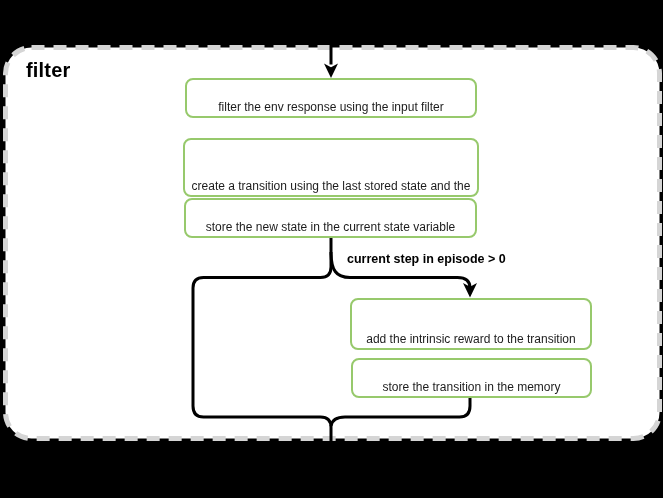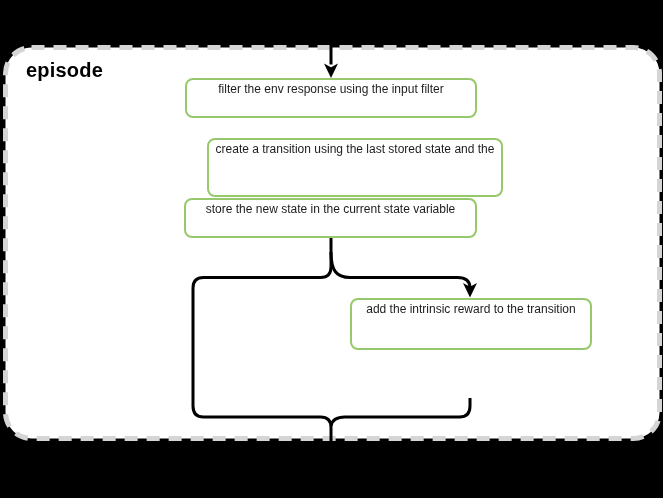--- a/index.html
+++ b/index.html
@@ -19,21 +19,21 @@
   .branch-label{
     position:absolute;left:347px;top:252px;z-index:3;
     font-size:12.5px;font-weight:bold;color:#000;
     white-space:nowrap;
   }
   .node{
     position:absolute;z-index:2;box-sizing:border-box;
     background:var(--node-fill,#ffffff);
     border:2.5px solid var(--node-border,#97c96c);
     border-radius:8px;
-    display:flex;flex-direction:column;align-items:center;justify-content:flex-start;
+    display:flex;flex-direction:column;align-items:center;justify-content:flex-end;
     text-align:center;
     font-size:12px;line-height:1.5;
     color:var(--text,#1c1c1c);
     padding:0 4px;
   }
   .node span{display:block;}
   .connector{fill:none;stroke:var(--connector,#000000);stroke-width:3;stroke-linejoin:round;}
   .arrowhead{fill:var(--connector,#000000);stroke:none;}
   .container-rect{fill:var(--container-fill,#ffffff);stroke:var(--container-border,#d5d5d5);}
 </style>
@@ -51,33 +51,37 @@
 
     <path class="connector" d="M331 238 L331 267 Q331 277.5 320.5 277.5 L203.5 277.5 Q193 277.5 193 288
              L193 406 Q193 417 203.5 417 L320.5 417 Q331 417 331 427.5 L331 470"></path>
 
     <path class="connector" d="M331 252 C331 270 336 277.5 350 277.5 L457.5 277.5 Q470 277.5 470 288 L470 289"></path>
     <path class="arrowhead" d="M470 297.5 l-7 -14.5 l7 3.8 l7 -3.8 Z"></path>
 
     <path class="connector" d="M470 398 L470 406 Q470 417 459.5 417 L345 417 Q332.5 417 331 426"></path>
   </svg>
 
-  <div class="group-title">episode</div>
+  <div class="group-title">filter</div>
 
   <div class="node" style="left:185px;top:78px;width:292px;height:40px;">
     <span>filter the env response using the input filter</span>
   </div>
 
-  <div class="node" style="left:183px;top:138px;width:296px;height:59px;margin-left:24px;">
+  <div class="node" style="left:183px;top:138px;width:296px;height:59px;">
     <span>create a transition using the last stored state and the</span>
   </div>
 
   <div class="node" style="left:184px;top:198px;width:293px;height:40px;">
     <span>store the new state in the current state variable</span>
   </div>
 
+  <div class="branch-label">current step in episode &gt; 0</div>
 
   <div class="node" style="left:350px;top:298px;width:242px;height:52px;">
     <span>add the intrinsic reward to the transition</span>
   </div>
 
+  <div class="node" style="left:351px;top:358px;width:241px;height:40px;">
+    <span>store the transition in the memory</span>
+  </div>
 
 </div>
 
 </body></html>

